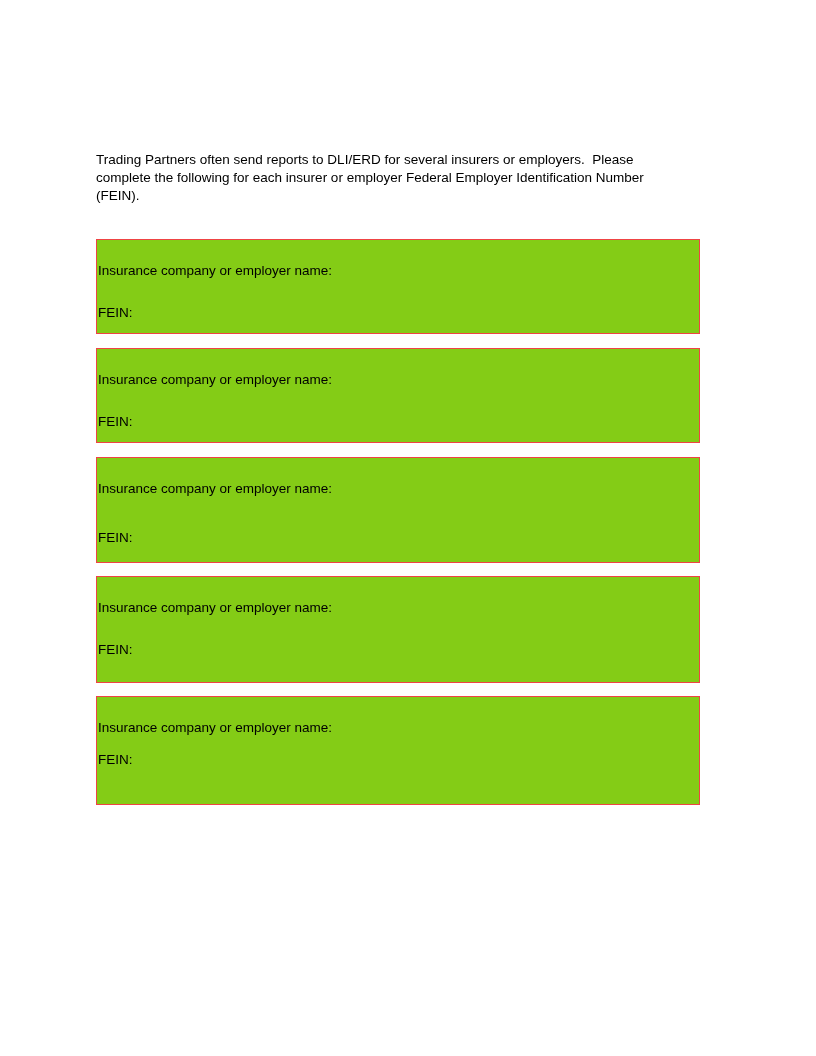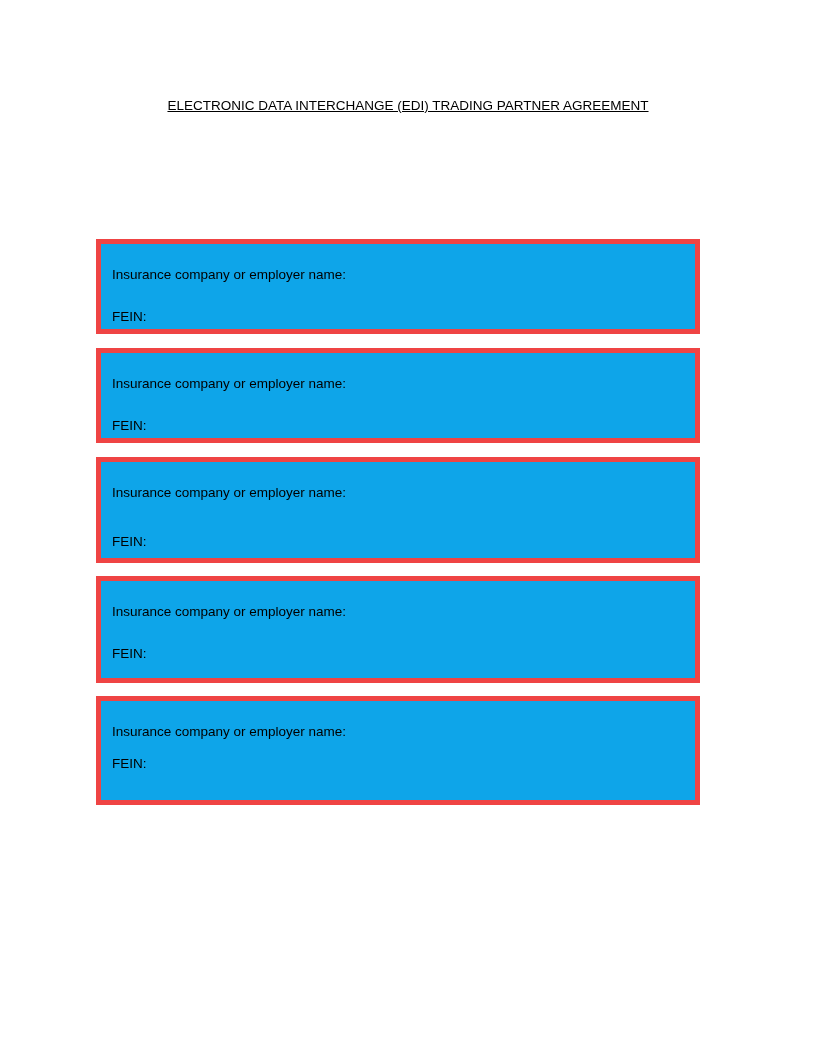--- a/index.html
+++ b/index.html
@@ -37,23 +37,23 @@
     line-height: 18px;
   }
   .intro-line {
     white-space: pre;
   }
   .field-box {
     position: absolute;
     left: 96px;
     width: 604px;
     box-sizing: border-box;
-    border: 5px solid #ef4444;
-    background: #0ea5e9;
-    padding: 22px 0 0 11px;
+    border: 1px solid #ef4444;
+    background: #84cc16;
+    padding: 22px 0 0 1px;
     font-size: 13.5px;
     line-height: 17px;
   }
   .b1 { top: 239px; height: 95px; }
   .b2 { top: 348px; height: 95px; }
   .b3 { top: 457px; height: 106px; }
   .b4 { top: 576px; height: 107px; }
   .b5 { top: 696px; height: 109px; }
   .fein-row { margin-top: 25px; }
   .b3 .fein-row { margin-top: 32px; }
@@ -65,23 +65,27 @@
     vertical-align: bottom;
     margin-left: 6px;
   }
 </style>
 </head>
 <body>
 
 <div class="page">
 
   <div class="title-block">
-    <div class="title-line">ELECTRONIC DATA INTERCHANGE (EDI) TRADING PARTNER AGREEMENT</div>
   </div>
 
+  <div class="intro">
+    <div class="intro-line">Trading Partners often send reports to DLI/ERD for several insurers or employers.  Please</div>
+    <div class="intro-line">complete the following for each insurer or employer Federal Employer Identification Number</div>
+    <div class="intro-line">(FEIN).</div>
+  </div>
 
   <div class="field-box b1">
     <div class="name-row">
       <span>Insurance company or employer name:</span><span class="field-value"></span>
     </div>
     <div class="fein-row">
       <span>FEIN:</span><span class="field-value"></span>
     </div>
   </div>
 

